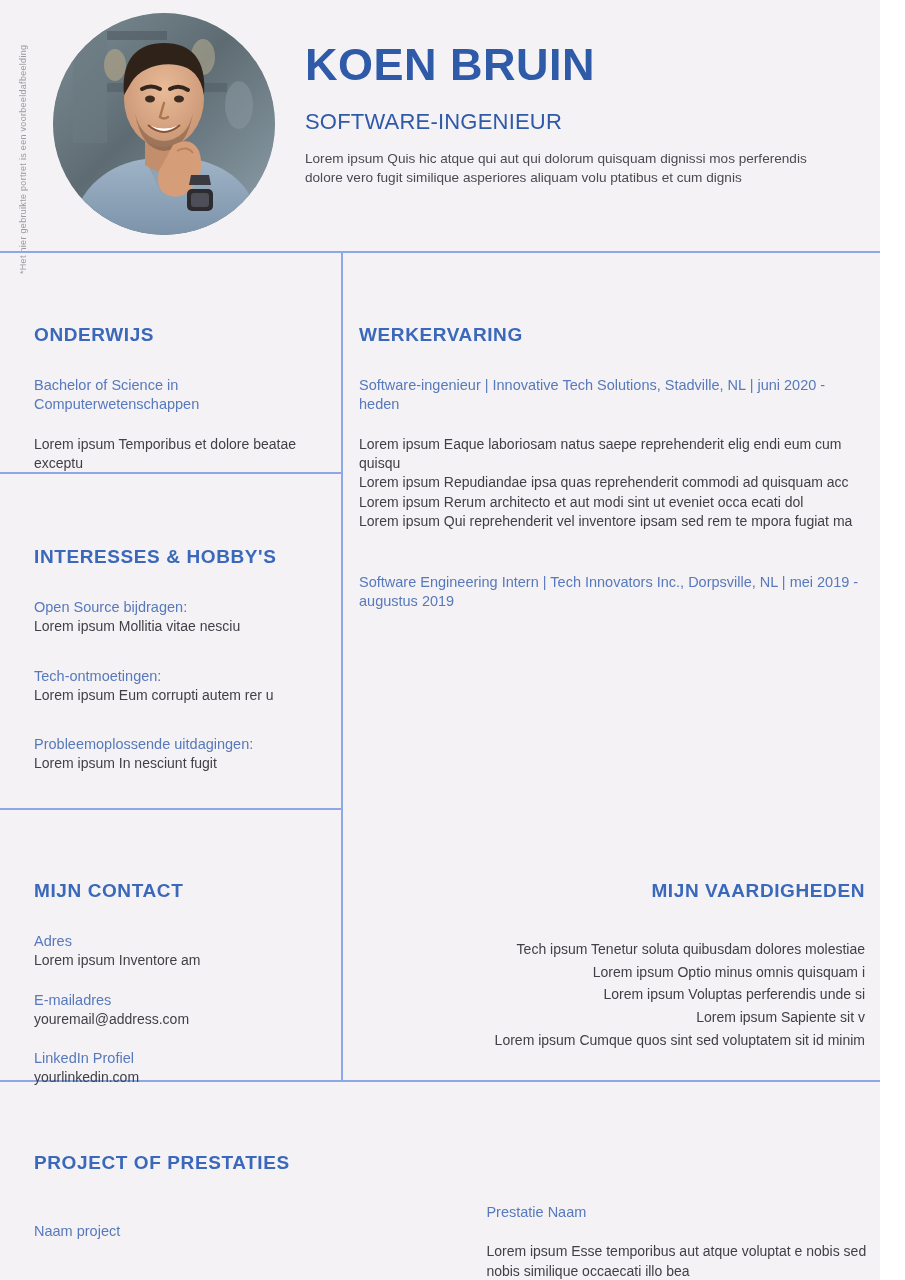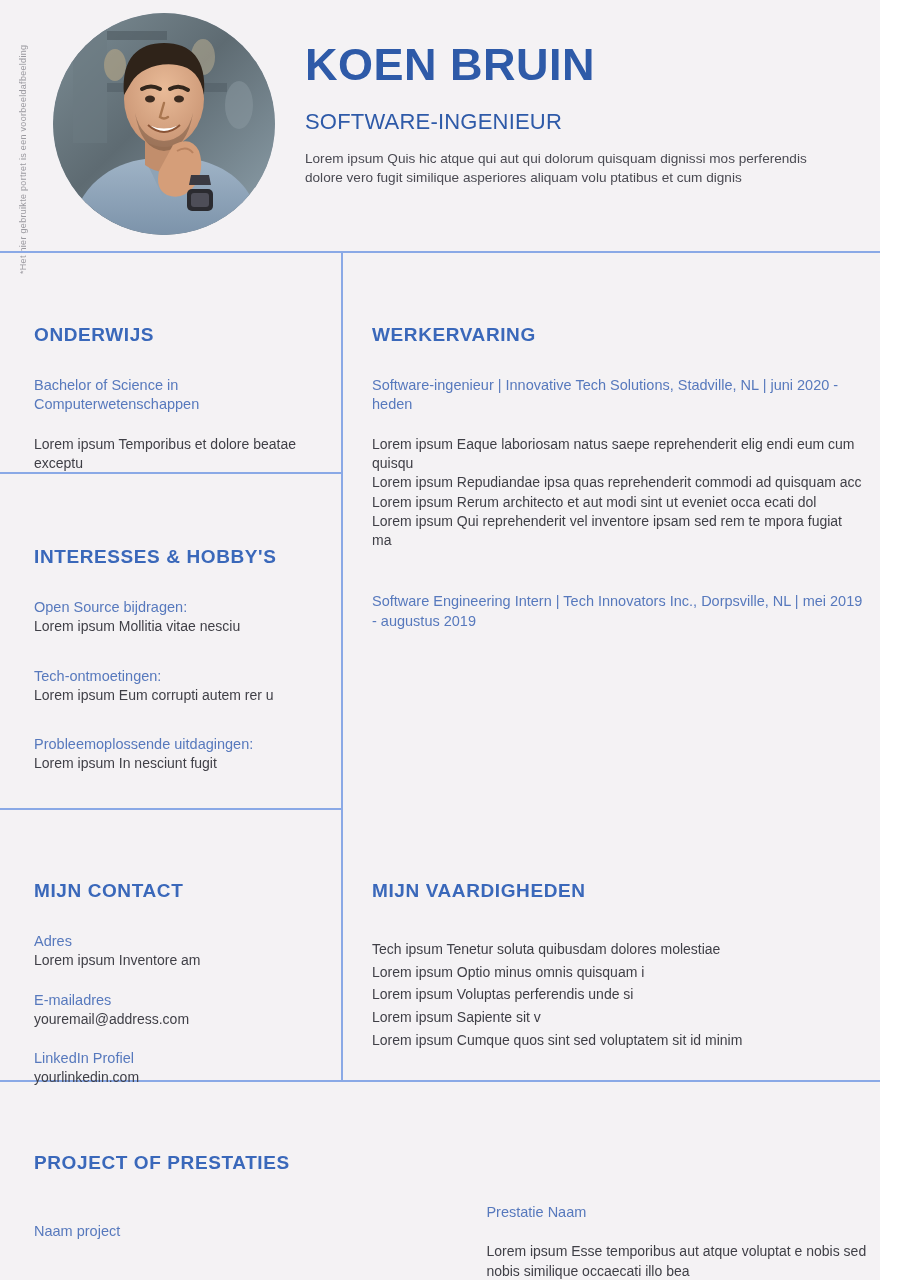--- a/index.html
+++ b/index.html
@@ -92,21 +92,21 @@
     position: absolute;
     width: 2px;
     background: #8aa9e6;
   }
 
   
   .col-left  { position: absolute; left: 0px;   width: 341px; }
   .col-right { position: absolute; left: 343px; width: 562px; }
 
   .block { padding: 0 34px; box-sizing: border-box; margin-top: 44px; }
-  .col-right .block { padding-left: 29px; padding-right: 40px; }
+  .col-right .block { padding-left: 16px; padding-right: 40px; }
 
   .section-title {
     font-size: 19px;
     font-weight: 700;
     letter-spacing: 0.6px;
     color: #3a68ba;
     margin: 0;
   }
   .sub-head {
     font-size: 14.5px;
@@ -278,21 +278,21 @@
         <p class="body-text">Lorem ipsum Qui reprehenderit vel inventore ipsam sed rem te mpora fugiat ma</p>
       </div>
 
       <div style="height:42px;"></div>
 
       <p class="sub-head">Software Engineering Intern | Tech Innovators Inc., Dorpsville, NL | mei 2019 - augustus 2019</p>
       <div class="gap-md"></div>
     </div>
   </div>
 
-  <div class="col-right" style="top:836px;">
+  <div class="col-right" style="top:836px;text-align:right;">
     <div class="block">
       <h3 class="section-title">MIJN VAARDIGHEDEN</h3>
       <div style="height:36px;"></div>
       <div class="bullets">
         <p class="body-text" style="line-height:1.62">Tech ipsum Tenetur soluta quibusdam dolores molestiae</p>
         <p class="body-text" style="line-height:1.62">Lorem ipsum Optio minus omnis quisquam i</p>
         <p class="body-text" style="line-height:1.62">Lorem ipsum Voluptas perferendis unde si</p>
         <p class="body-text" style="line-height:1.62">Lorem ipsum Sapiente sit v</p>
         <p class="body-text" style="line-height:1.62">Lorem ipsum Cumque quos sint sed voluptatem sit id minim</p>
       </div>

